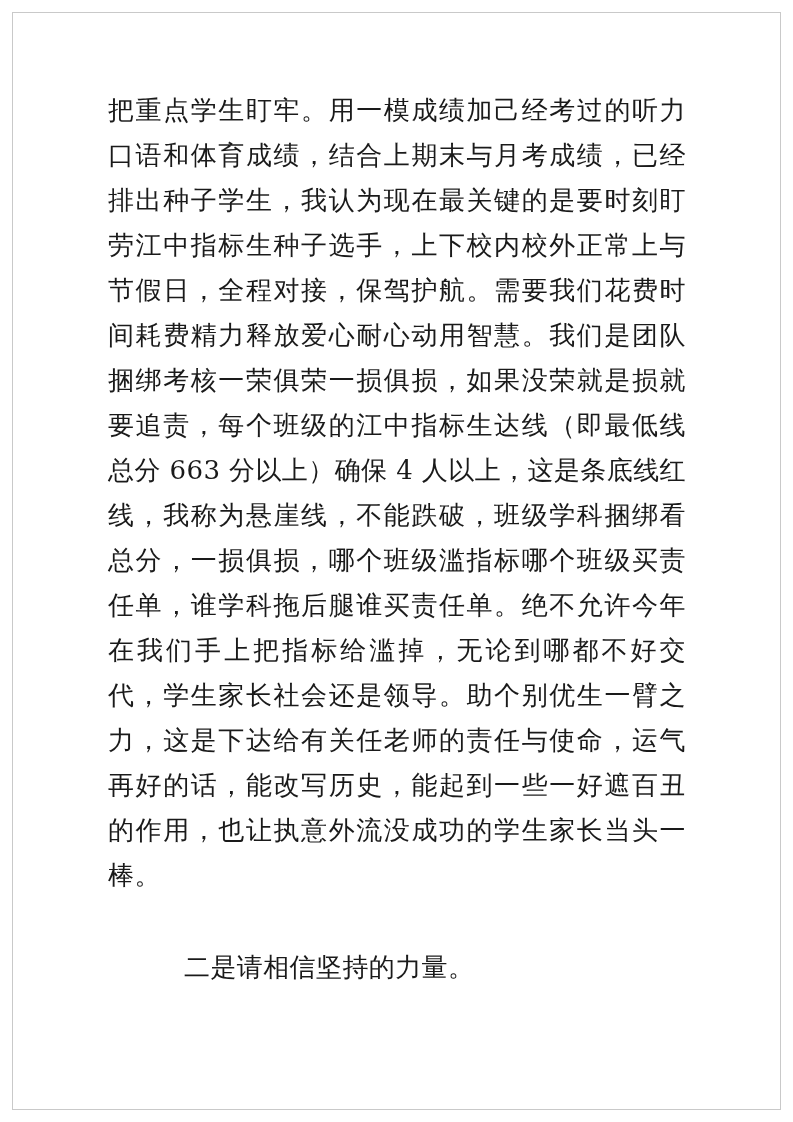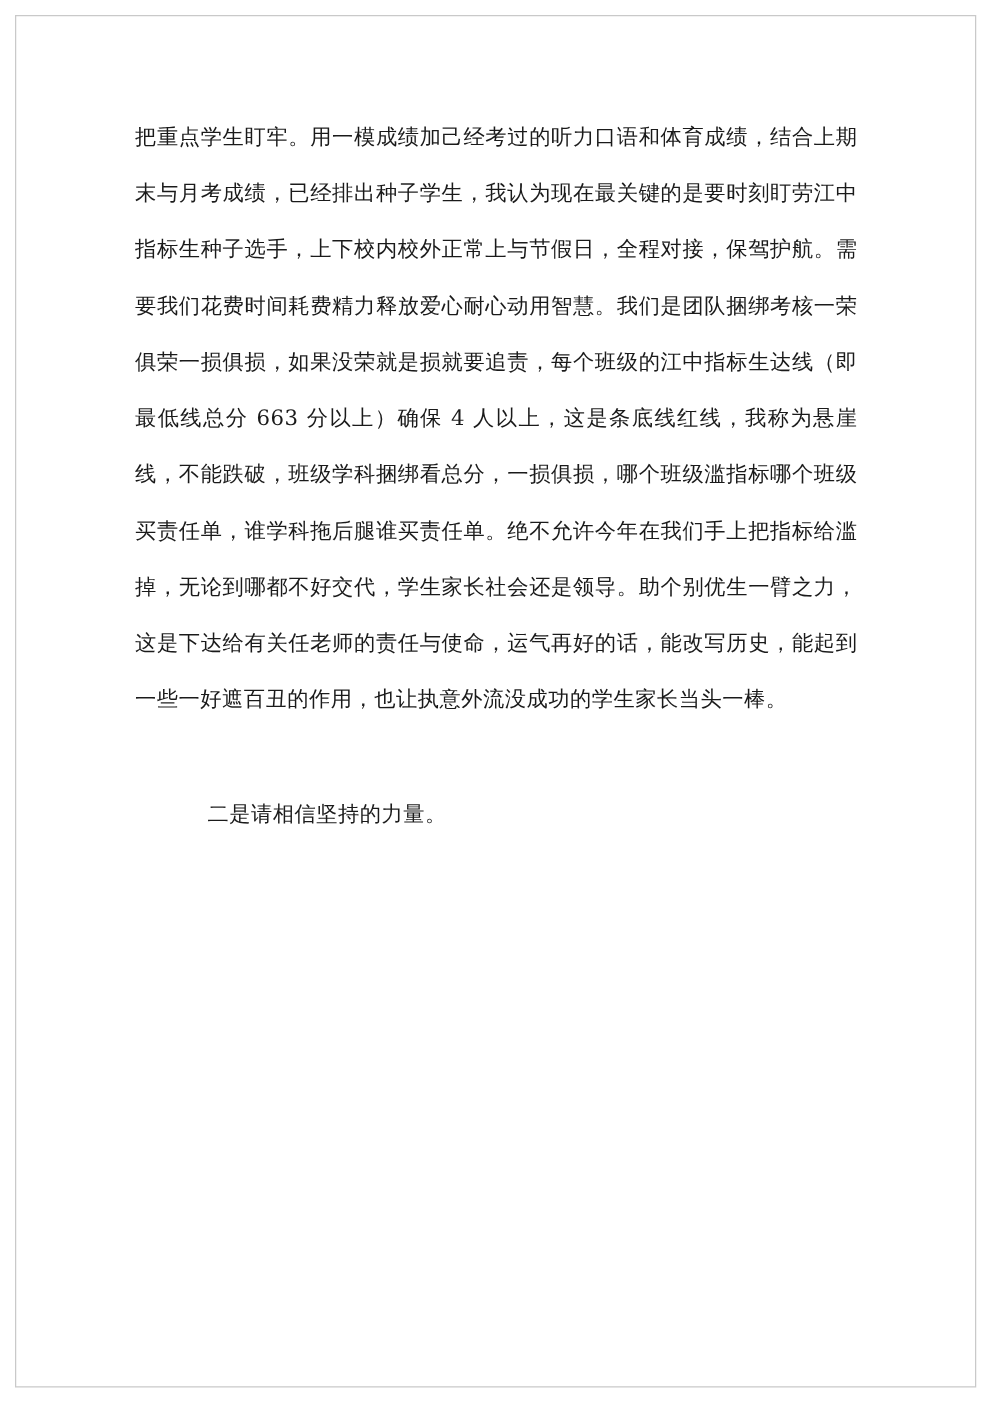--- a/index.html
+++ b/index.html
@@ -30,21 +30,21 @@
     border: 1px solid #c9c9c9;
     pointer-events: none;
   }
   .content {
     position: absolute;
     left: 108px;
     top: 88px;
     width: 578px;
   }
   .para {
-    font-size: 17px;
+    font-size: 26px;
     line-height: 45px;
     text-align: justify;
     text-justify: inter-ideograph;
     letter-spacing: 0.4px;
     margin: 0;
     color: #1a1a1a;
   }
   .para.indent {
     text-indent: 2em;
     margin-left: 24px;

